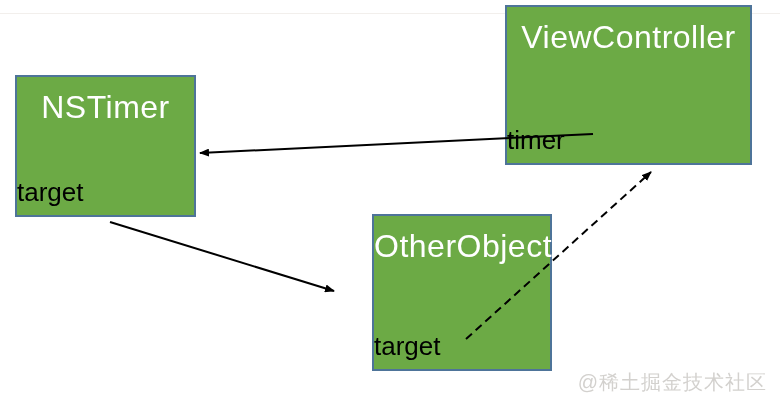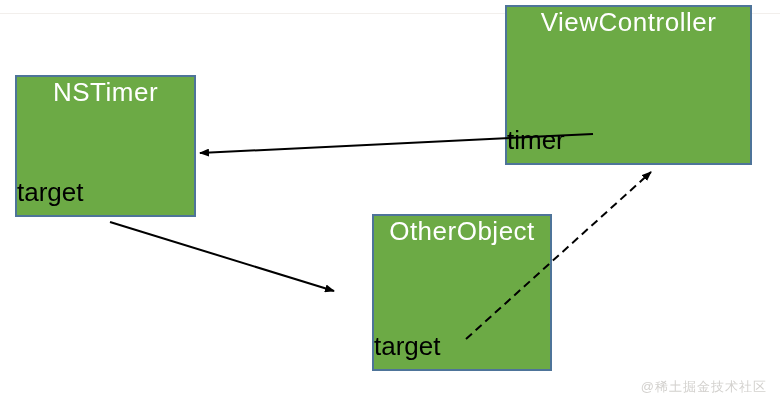--- a/index.html
+++ b/index.html
@@ -29,23 +29,24 @@
     background: #6caa45;
     border: 2px solid #4e7499;
     box-sizing: border-box;
     z-index: 1;
   }
   .box-nstimer       { left: 15px;  top: 75px;  width: 181px; height: 142px; }
   .box-viewcontroller{ left: 505px; top: 5px;   width: 247px; height: 160px; }
   .box-otherobject   { left: 338px; top: 214px; width: 180px; height: 157px; margin-left: 34px; }
   .box-title {
     color: #ffffff;
-    font-size: 26px;
+    font-size: 32px;
     line-height: 30px;
     text-align: center;
+    padding-top: 15px;
     letter-spacing: 0.5px;
   }
   .box-prop {
     position: absolute;
     left: 0;
     right: 0;
     bottom: 8px;
     color: #000000;
     font-size: 26px;
     line-height: 30px;
@@ -58,21 +59,21 @@
     width: 780px;
     height: 408px;
     z-index: 2;
     pointer-events: none;
   }
   .watermark {
     position: absolute;
     right: 13px;
     bottom: 12px;
     color: #d3d1ce;
-    font-size: 13px;
+    font-size: 20px;
     letter-spacing: 1px;
     z-index: 3;
   }
 </style>
 </head>
 <body>
 
 <div class="canvas">
 
   <div class="faint-line"></div>

